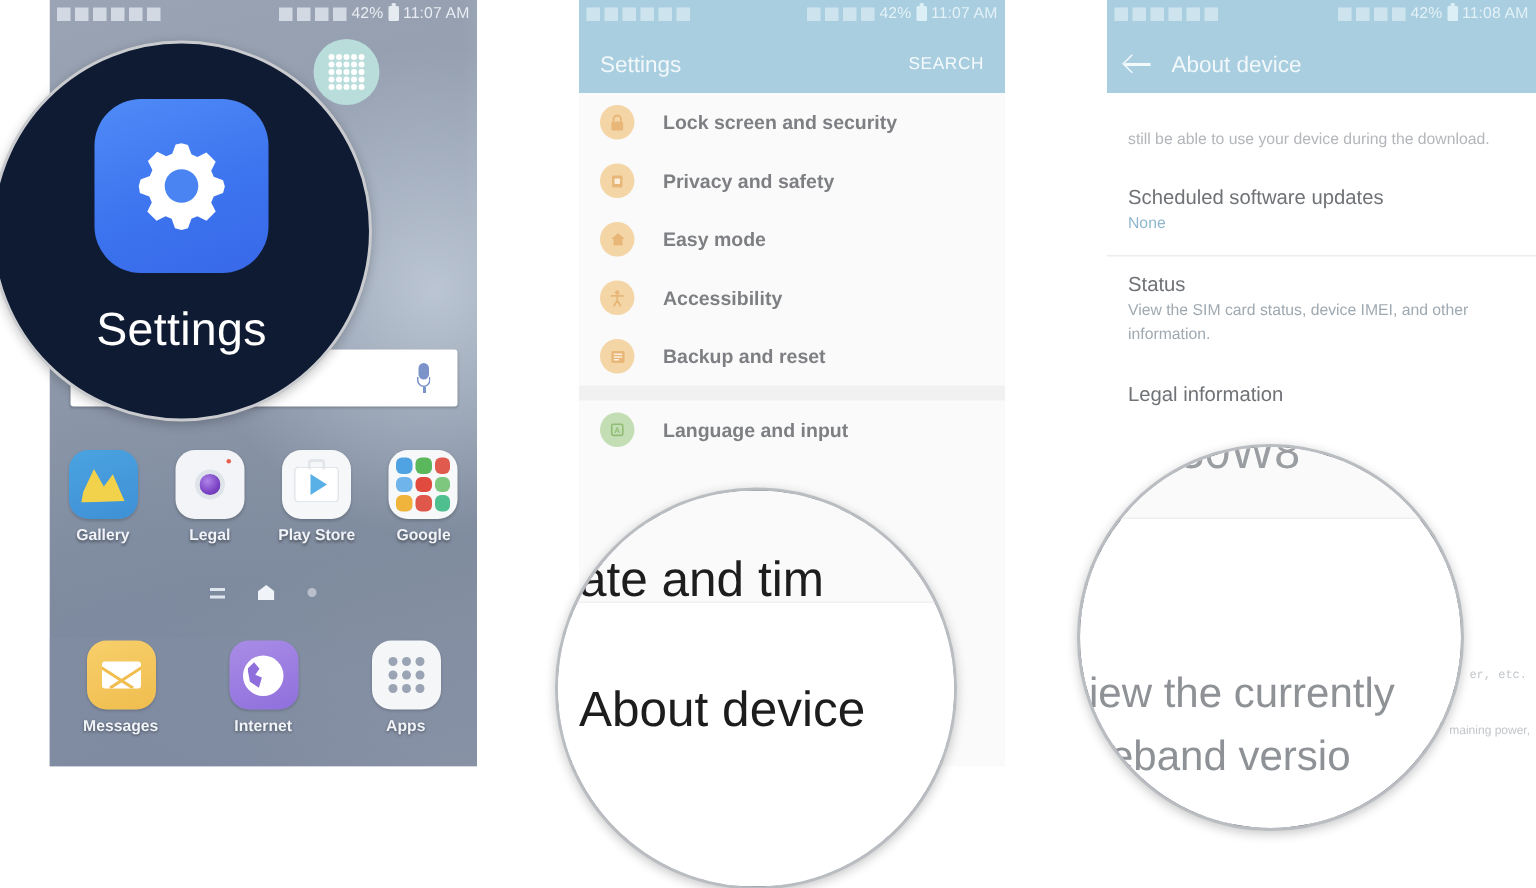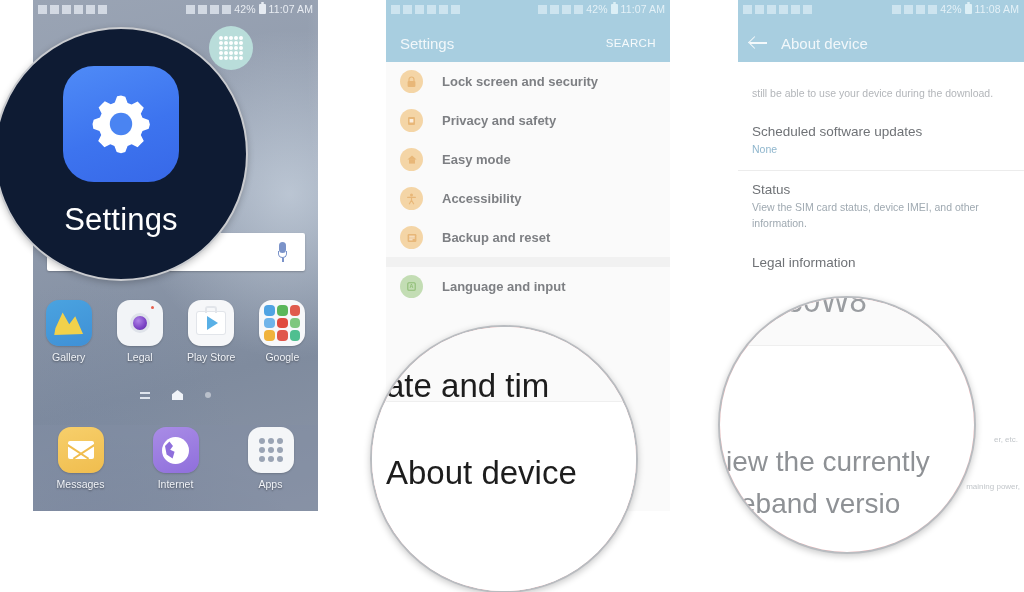--- a/index.html
+++ b/index.html
@@ -75,21 +75,21 @@
   .mic b {
     position:absolute; left:0; top:9px; width:9px; height:7px;
     border:1.6px solid #7b93c9; border-top:none;
     border-radius: 0 0 6px 6px;
   }
   .mic u {
     position:absolute; left:4px; top:16px; width:1.6px; height:4px; background:#7b93c9;
   }
 
   .iconrow { position:absolute; left:0; width:285px; display:flex; }
-  .iconrow .cell { flex:1; display:flex; flex-direction:column; align-items:center; }
+  .iconrow .cell { flex:1; display:flex; flex-direction:column; align-items:center;font-weight:bold; }
   .appicon {
     width:46px; height:46px; border-radius:13px;
     display:flex; align-items:center; justify-content:center; position:relative;
     box-shadow: 0 1px 2px rgba(0,0,0,.18);
   }
   .applabel { margin-top:5px; font-size:10.5px; color:#f0f3f8; text-shadow:0 1px 2px rgba(0,0,0,.45); }
 
   .ic-gallery { background: linear-gradient(160deg,#4aa3e0,#3f90d6); }
   .ic-gallery:after{
     content:''; position:absolute; width:30px; height:26px;
@@ -180,21 +180,21 @@
   .ab-title { font-size:13.5px; color:#6f7276; }
   .ab-sub { font-size:10.5px; color:#9fa9b1; margin-top:3px; line-height:1.45; }
   .ab-sub.blue { color:#8fb6cd; }
   .ab-hr { height:1px; background:#ececec; margin:0 0 0 0; }
 
   
   .loupe {
     position:absolute; border-radius:50%; overflow:hidden;
     border:2px solid #b9bcc0;
     box-shadow: 0 2px 7px rgba(0,0,0,.22);
-    background:#fca5a5;
+    background:#0f172a;
   }
   
   #loupe1 {
     left:-6px; top:27px; width:254px; height:254px;
     background:#0e1b33;
     border-color:#c9cbcf;
     display:flex; flex-direction:column; align-items:center; justify-content:center;
   }
   #loupe1 .bigicon {
     width:116px; height:116px; border-radius:31px;
@@ -506,21 +506,21 @@
 
       <div class="ab-block">
         <div class="ab-title">Status</div>
         <div class="ab-sub">View the SIM card status, device IMEI, and other information.</div>
       </div>
 
       <div class="ab-block">
         <div class="ab-title">Legal information</div>
       </div>
 
-      <span class="tiny-right" style="right:6px; top:373px;">er, etc.</span>
+      <span class="tiny-right" style="right:6px; top:384px;font-family:Liberation Mono, monospace;">er, etc.</span>
       <span class="tiny-right" style="right:4px; top:420px;">maining power,</span>
     </div>
   </div>
 
   <div class="loupe" id="loupe1">
     <div class="bigicon">
       <svg width="74" height="74" viewBox="0 0 74 74">
         <path fill="#ffffff" d="M37 8.5l4.3 1.2 2.3 6.2 4 1.7 6-3 3.1 3.1 3.1 3.1-3 6 1.7 4 6.2 2.3 1.2 4.3-1.2 4.3-6.2 2.3-1.7 4 3 6-3.1 3.1-3.1 3.1-6-3-4 1.7-2.3 6.2-4.3 1.2-4.3-1.2-2.3-6.2-4-1.7-6 3-3.1-3.1-3.1-3.1 3-6-1.7-4-6.2-2.3L8.5 37l1.2-4.3 6.2-2.3 1.7-4-3-6 3.1-3.1 3.1-3.1 6 3 4-1.7 2.3-6.2z"></path>
         <circle cx="37" cy="37" r="11.2" fill="#4a84f2"></circle>
       </svg>

